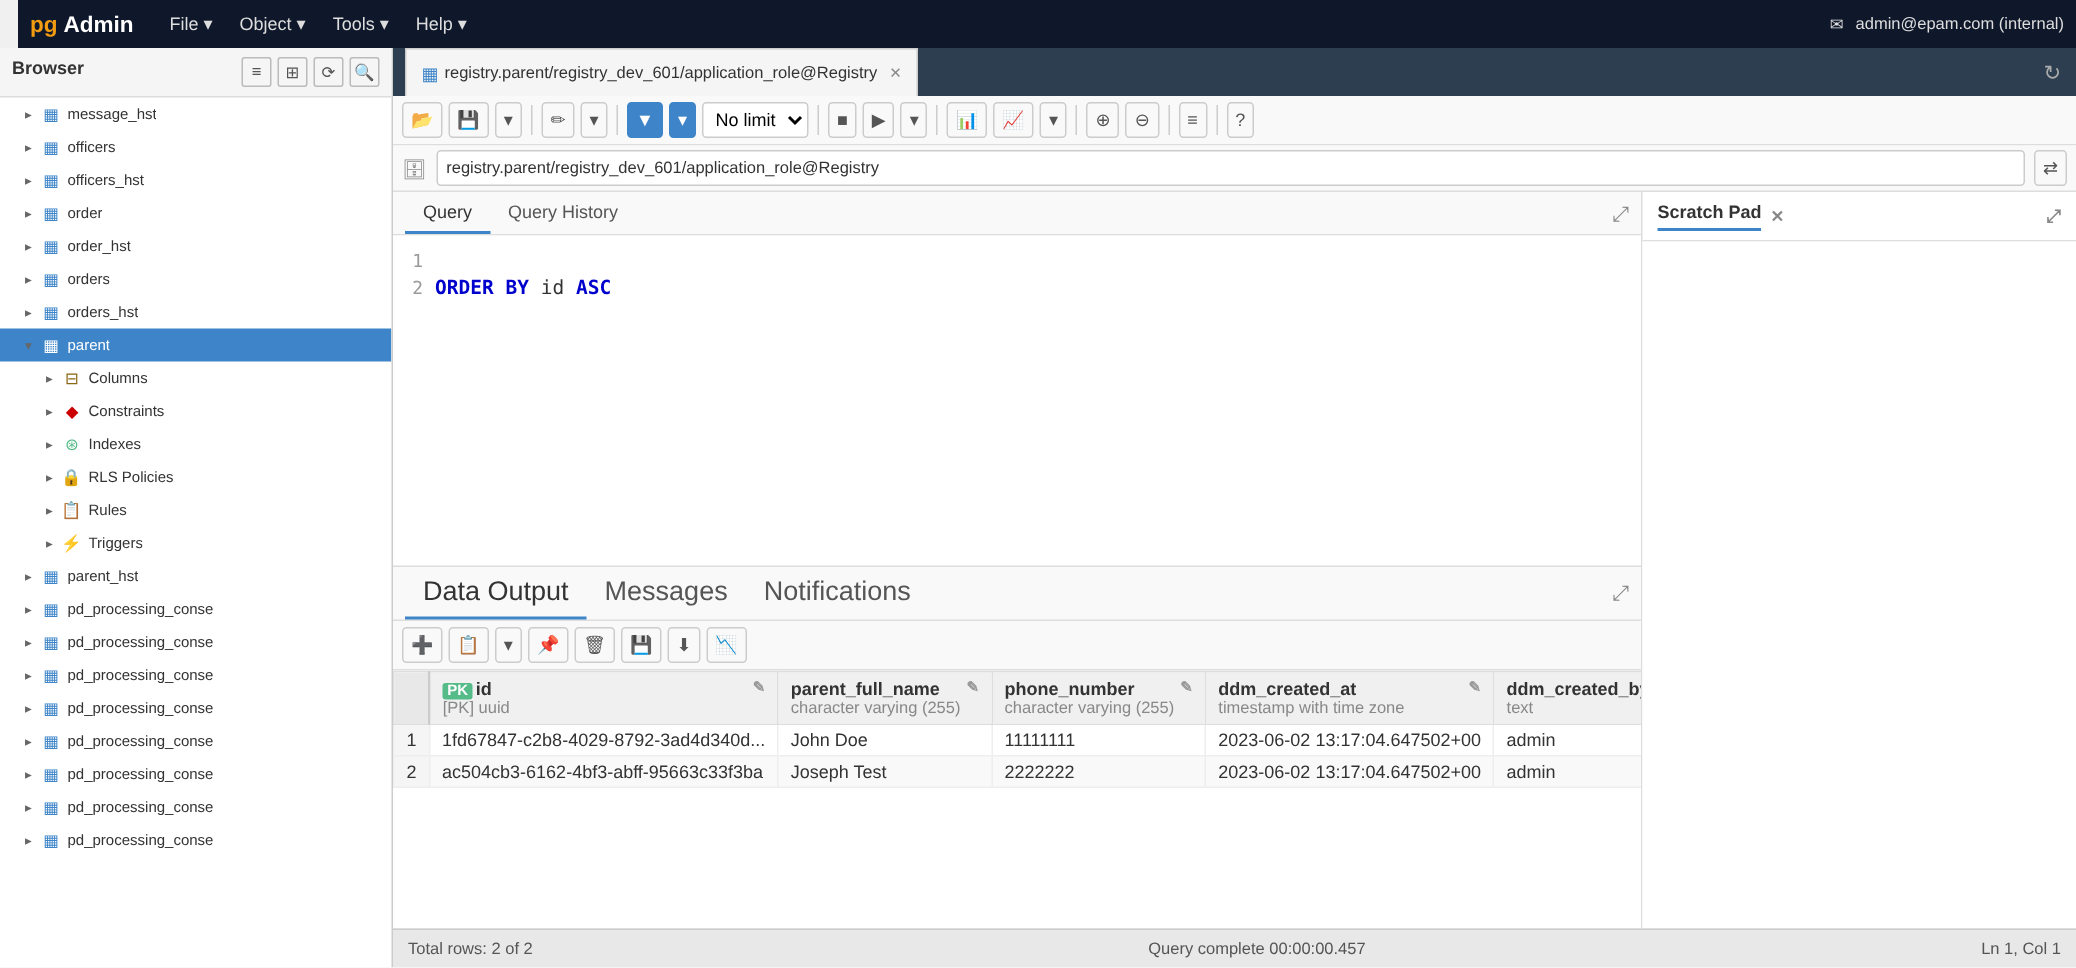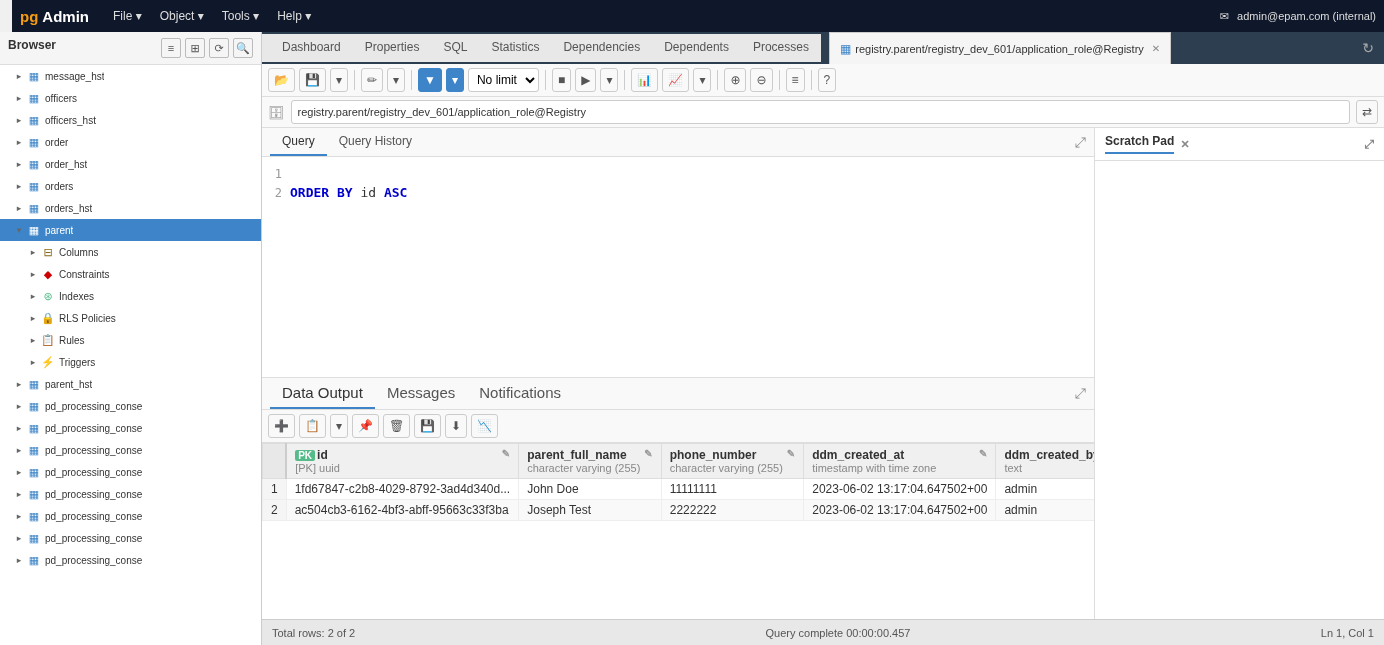--- a/index.html
+++ b/index.html
@@ -383,21 +383,21 @@
       display: flex;
       align-items: center;
       border-bottom: 1px solid #ddd;
       padding: 0 8px;
       background: #f9f9f9;
       justify-content: space-between;
     }
     .results-tabs-left { display: flex; }
     .results-tab {
       padding: 6px 12px;
-      font-size: 15px;
+      font-size: 18px;
       color: #555;
       cursor: pointer;
       border-bottom: 2px solid transparent;
     }
     .results-tab.active {
       color: #333;
       border-bottom: 2px solid #3d85c8;
     }
     .results-expand {
       font-size: 14px;
@@ -640,29 +640,20 @@
         <span class="tree-icon icon-table">▦</span>
         <span class="tree-label">pd_processing_conse</span>
       </div>
     </div>
   </div>
 
   <div class="right-panel">
 
     <div class="tab-bar">
 
-      <div class="nav-tabs" style="display:flex;align-items:center;background:#e8e8e8;border-bottom:none;padding:0 0 0 8px;flex:0 0 auto;">
-        <div class="nav-tab">Dashboard</div>
-        <div class="nav-tab">Properties</div>
-        <div class="nav-tab">SQL</div>
-        <div class="nav-tab">Statistics</div>
-        <div class="nav-tab">Dependencies</div>
-        <div class="nav-tab">Dependents</div>
-        <div class="nav-tab">Processes</div>
-      </div>
 
       <div class="tab-item active" style="margin-left:8px;font-size:11px;background:#f5f5f5;color:#333;border-top:1px solid #ccc;border-left:1px solid #ccc;border-right:1px solid #ccc;border-bottom:none;padding:0 10px;">
         <span style="color:#3d85c8;font-size:12px;">▦</span>
         <span style="max-width:400px;overflow:hidden;text-overflow:ellipsis;white-space:nowrap;">registry.parent/registry_dev_601/application_role@Registry</span>
         <span class="tab-close">✕</span>
       </div>
 
       <div style="margin-left:auto;padding-right:10px;color:#aaa;font-size:14px;cursor:pointer;">↻</div>
     </div>
 

